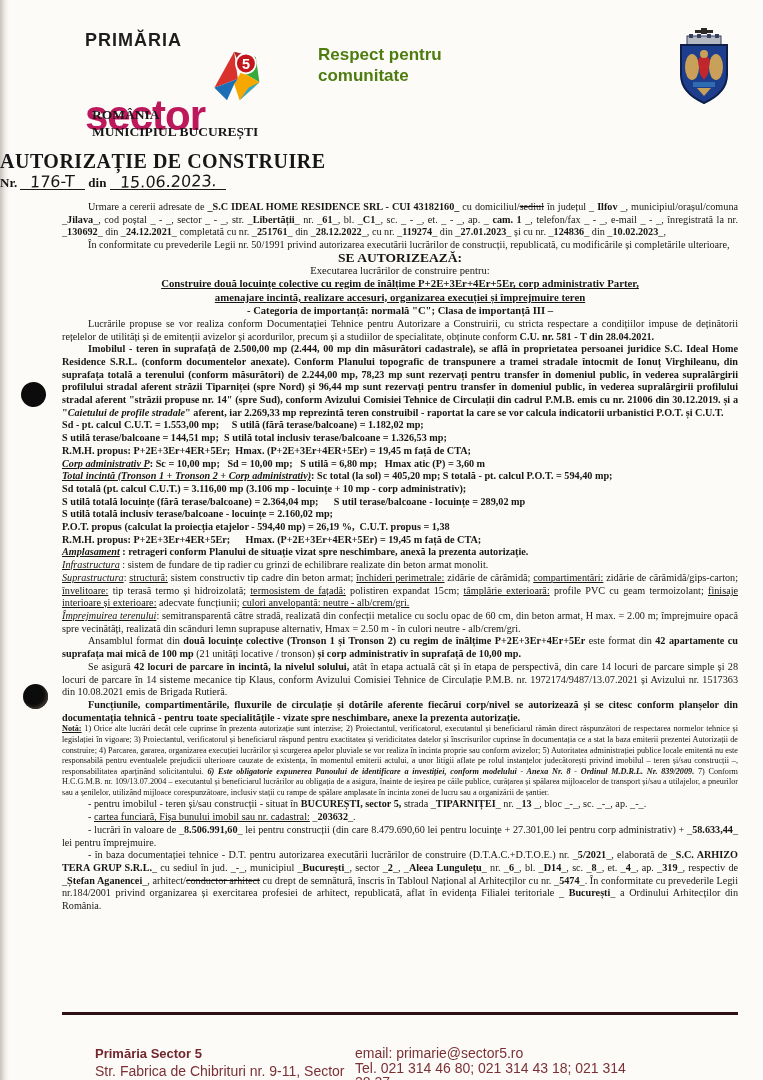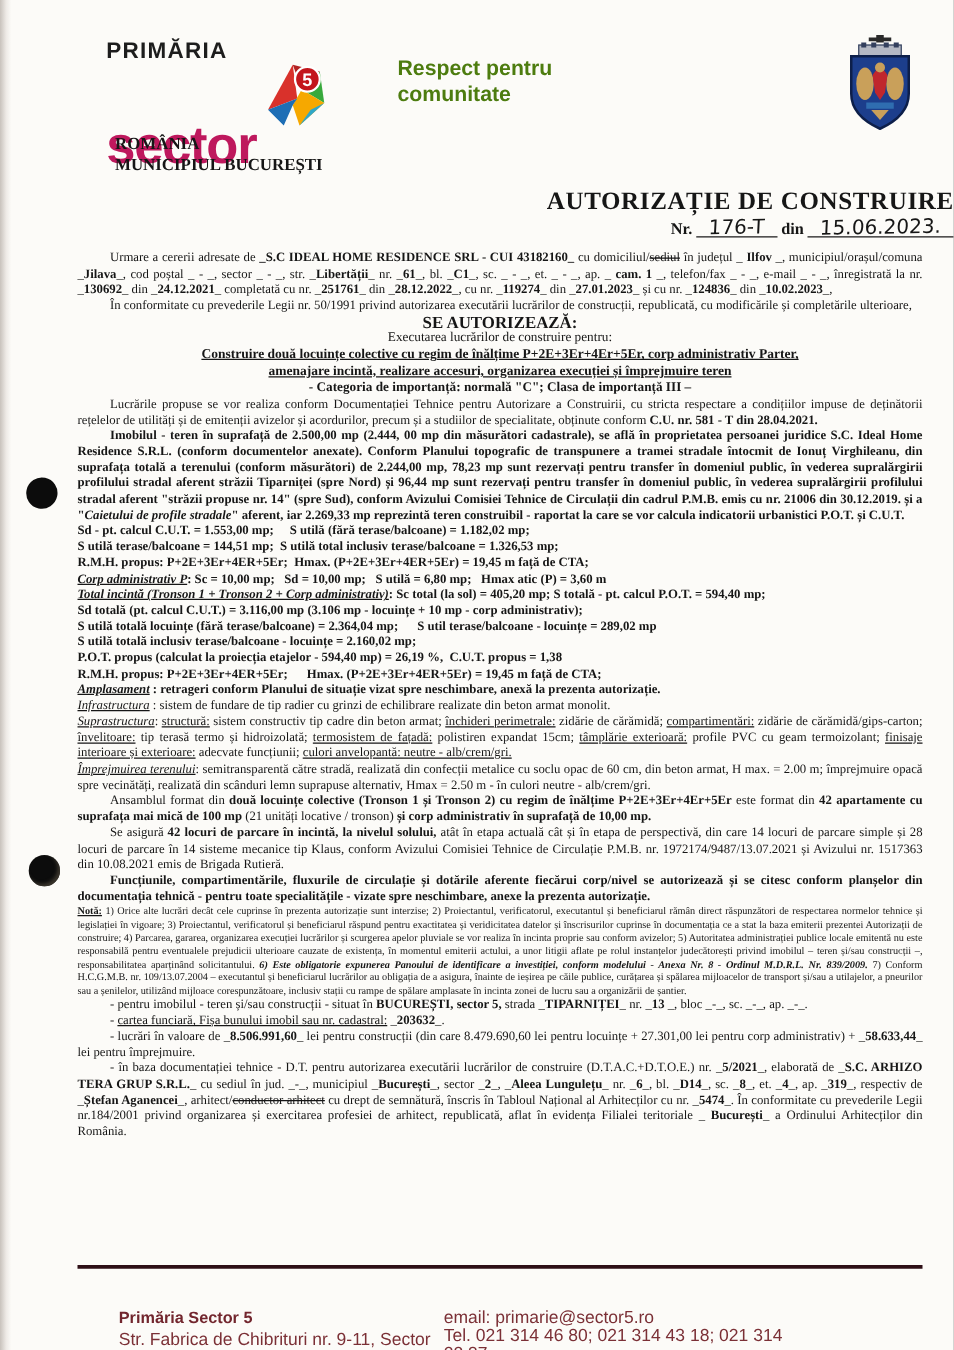--- a/index.html
+++ b/index.html
@@ -18,21 +18,21 @@
   .hdr .sectorrow{display:flex;align-items:flex-start;}
   .hdr .sector{font-family:"Liberation Sans",sans-serif;font-weight:700;font-size:42px;
         line-height:0.9;color:#be185d;letter-spacing:-1px;margin-top:46px;}
   .logo-mark{margin-left:4px;margin-top:-4px;}
   .tagline{position:absolute;left:318px;top:44px;font-family:"Liberation Sans",sans-serif;
         font-size:17px;line-height:21px;color:#4d7c0f;font-weight:700;}
   .coa{position:absolute;right:28px;top:26px;}
   .country{position:absolute;left:92px;top:106px;font-weight:700;font-size:13.5px;line-height:17px;}
 
   
-  .titleblock{position:absolute;left:0;right:0;top:150px;text-align:right;}
+  .titleblock{position:absolute;left:0;right:0;top:150px;text-align:left;}
   .titleblock .t1{font-size:20px;font-weight:700;letter-spacing:0.5px;}
   .titleblock .t2{font-size:13px;font-weight:700;margin-top:2px;}
   .hw{font-family:"DejaVu Sans",sans-serif;font-weight:400;font-size:16px;
         display:inline-block;transform:skewX(-4deg) rotate(-1deg);padding:0 10px;}
   .uline{border-bottom:1.6px solid #1a1a1a;display:inline-block;line-height:13px;}
 
   
   .doc{position:absolute;left:62px;right:25px;top:201px;font-size:10.2px;line-height:12.7px;
         text-align:justify;}
   .doc p{margin:0;}

